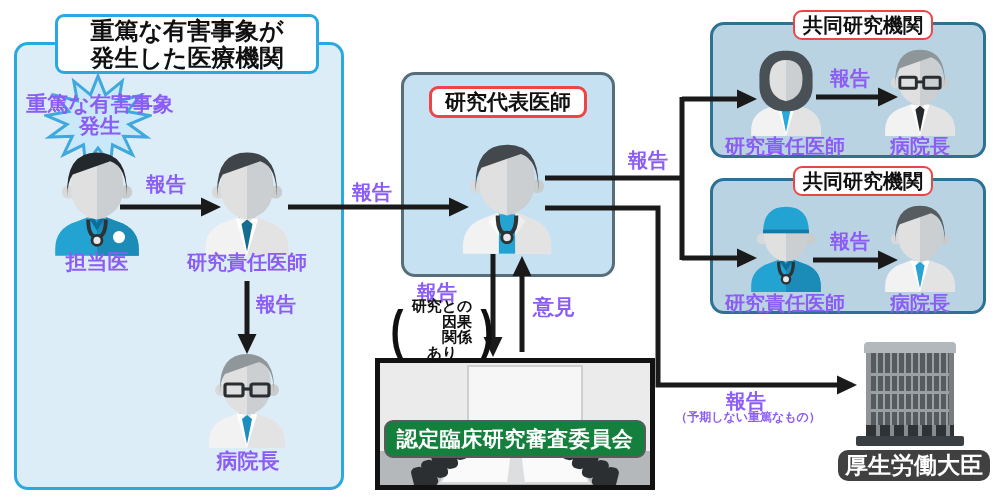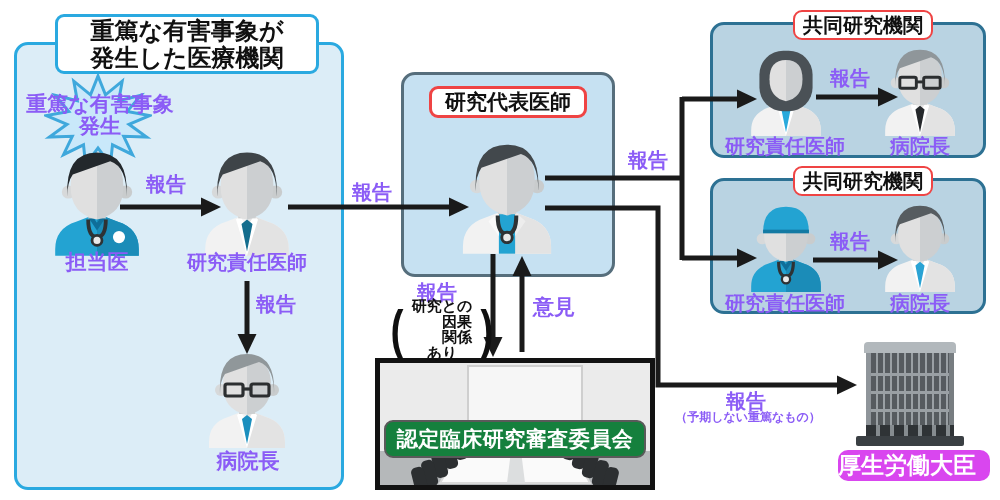--- a/index.html
+++ b/index.html
@@ -243,22 +243,22 @@
          background:repeating-linear-gradient(90deg,#565b5f 0 5px,#9aa0a4 5px 7px);
          border-left:5px solid #8f959a;border-right:5px solid #777d81;box-sizing:border-box;">
       <div class="bodyband" style="top:20px;"></div>
       <div class="bodyband" style="top:38px;"></div>
       <div class="bodyband" style="top:56px;"></div>
     </div>
     <div class="abs" style="left:10px;right:10px;top:83px;height:11px;
          background:repeating-linear-gradient(90deg,#2f3336 0 10px,#868c90 10px 14px);"></div>
     <div class="abs" style="left:0;right:0;top:94px;height:10px;background:#3a3f43;border-radius:2px;"></div>
   </div>
-  <div class="abs" style="left:838px;top:450px;width:152px;height:31px;background:#d946ef;border-radius:10px;
-              display:flex;align-items:center;justify-content:flex-start;z-index:7;">
+  <div class="abs" style="left:838px;top:450px;width:152px;height:31px;background:#404040;border-radius:10px;
+              display:flex;align-items:center;justify-content:center;z-index:7;">
     <div style="color:#ffffff;font-weight:900;font-size:23px;">厚生労働大臣</div>
   </div>
   <div class="abs lbl" style="left:712px;top:391px;width:68px;font-size:20px;">報告</div>
   <div class="abs lbl" style="left:640px;top:411px;width:216px;font-size:12px;">（予期しない重篤なもの）</div>
 
   <svg id="connectors" width="1000" height="500" viewBox="0 0 1000 500">
     <g stroke="#1a1a1a" stroke-width="5" fill="none">
       <path d="M120,207 H201"></path>
       <path d="M288,207 H449"></path>
       <path d="M247,281 V338"></path>

